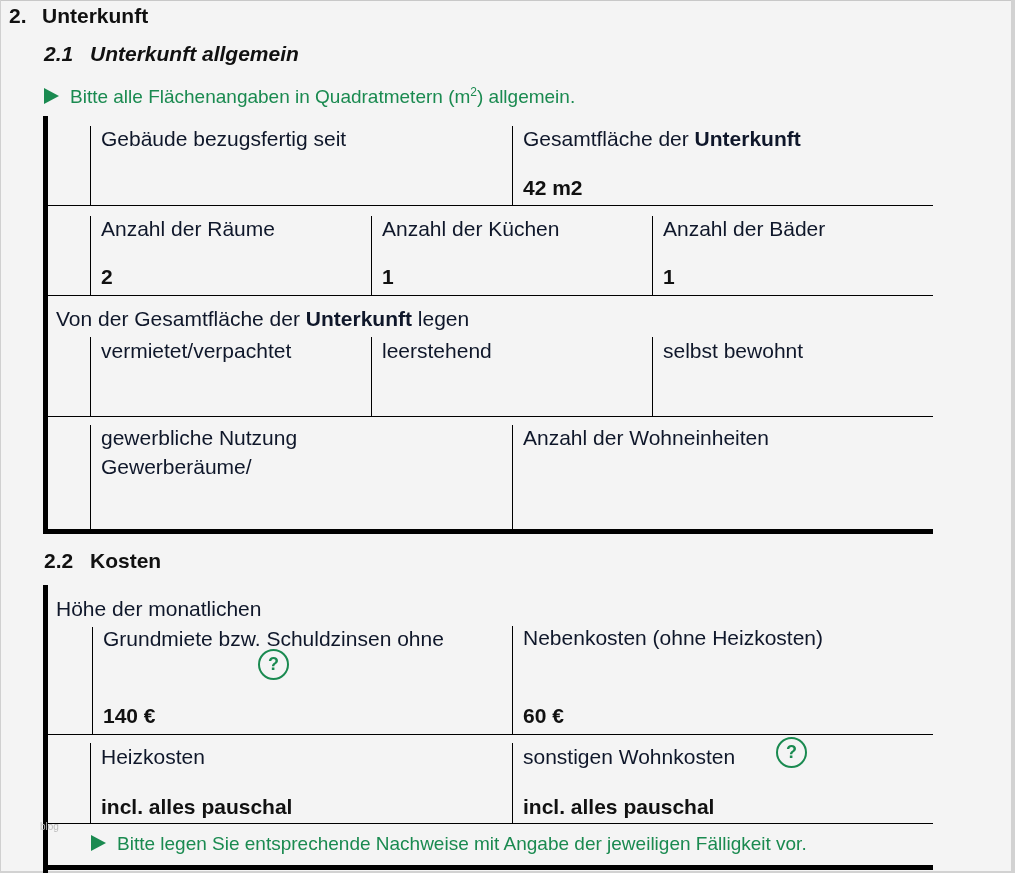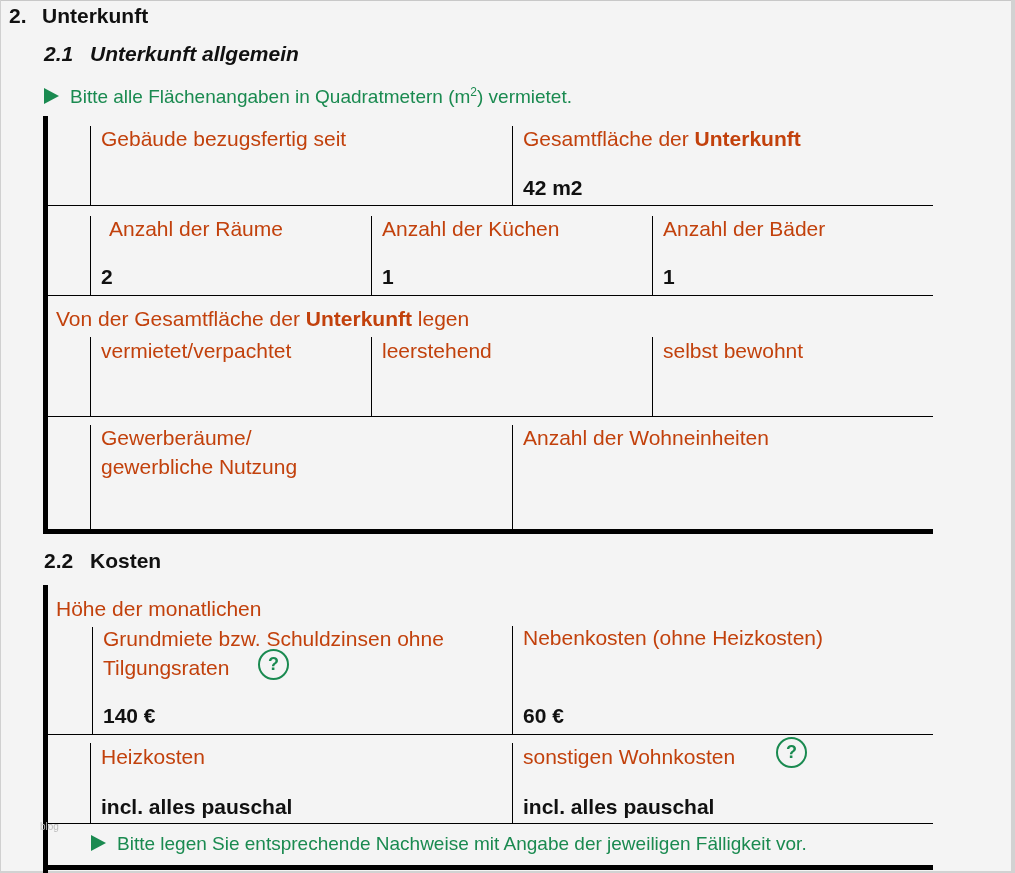--- a/index.html
+++ b/index.html
@@ -22,21 +22,21 @@
   .h2 .num { display: inline-block; width: 46px; }
   .hint { color: #1a8a50; font-size: 19px; }
   .hint .tri { display: inline-block; width: 0; height: 0; border-top: 8px solid transparent; border-bottom: 8px solid transparent; border-left: 15px solid #1a8a50; margin-right: 11px; vertical-align: -1px; }
   .hint sup { font-size: 12px; }
 
   .thick-v { position: absolute; background: #000; width: 5px; }
   .thick-h { position: absolute; background: #000; height: 5px; }
   .hline { position: absolute; background: #000; height: 1px; }
   .vline { position: absolute; background: #000; width: 1px; }
 
-  .lbl { position: absolute; font-size: 21px; line-height: 29px; color: #c2410c; }
+  .lbl { position: absolute; font-size: 21px; line-height: 29px; color: #0f172a; }
   .val { position: absolute; font-size: 21px; font-weight: bold; color: #111; }
   .lbl b { font-weight: bold; }
 
   .help {
     position: absolute; width: 31px; height: 31px; border: 2px solid #1a8a50;
     border-radius: 50%; box-sizing: border-box; color: #1a8a50;
     font-size: 18px; font-weight: bold; text-align: center; line-height: 27px;
     cursor: pointer;
   }
   .watermark { position: absolute; left: 40px; top: 821px; font-size: 10px; color: #bbb; }
@@ -51,38 +51,38 @@
 
 <div class="abs h1">
   <span class="num">2.</span><span>Unterkunft</span>
 </div>
 
 <div class="abs h2" style="top:42px;font-style:italic;">
   <span class="num">2.1</span><span>Unterkunft allgemein</span>
 </div>
 
 <div class="abs hint" style="left:44px; top:85px;">
-  <span class="tri"></span><span>Bitte alle Flächenangaben in Quadratmetern (m</span><sup>2</sup><span>) vermietet.</span>
+  <span class="tri"></span><span>Bitte alle Flächenangaben in Quadratmetern (m</span><sup>2</sup><span>) allgemein.</span>
 </div>
 
 <div class="thick-v" style="left:43px; top:116px; height:418px;"></div>
 <div class="thick-h" style="left:43px; top:529px; width:890px;"></div>
 
 <div class="vline" style="left:90px; top:126px; height:80px;"></div>
 <div class="vline" style="left:512px; top:126px; height:80px;"></div>
 <div class="lbl" style="left:101px; top:124px;">Gebäude bezugsfertig seit</div>
 <div class="abs" style="left:101px; top:160px; width:400px; height:40px;"></div>
 <div class="lbl" style="left:523px; top:124px;"><span>Gesamtfläche der </span><b>Unterkunft</b></div>
 <div class="val" style="left:523px; top:176px;">42 m2</div>
 <div class="hline" style="left:45px; top:205px; width:888px;"></div>
 
 <div class="vline" style="left:90px; top:216px; height:79px;"></div>
 <div class="vline" style="left:371px; top:216px; height:79px;"></div>
 <div class="vline" style="left:652px; top:216px; height:79px;"></div>
-<div class="lbl" style="left:101px; top:214px;margin-left:8px;">Anzahl der Räume</div>
+<div class="lbl" style="left:101px; top:214px;">Anzahl der Räume</div>
 <div class="val" style="left:101px; top:265px;">2</div>
 <div class="lbl" style="left:382px; top:214px;">Anzahl der Küchen</div>
 <div class="val" style="left:382px; top:265px;">1</div>
 <div class="lbl" style="left:663px; top:214px;">Anzahl der Bäder</div>
 <div class="val" style="left:663px; top:265px;">1</div>
 <div class="hline" style="left:45px; top:295px; width:888px;"></div>
 
 <div class="lbl" style="left:56px; top:304px;"><span>Von der Gesamtfläche der </span><b>Unterkunft</b><span> legen</span></div>
 <div class="vline" style="left:90px; top:337px; height:79px;"></div>
 <div class="vline" style="left:371px; top:337px; height:79px;"></div>
@@ -91,43 +91,42 @@
 <div class="abs" style="left:101px; top:372px; width:260px; height:40px;"></div>
 <div class="lbl" style="left:382px; top:336px;">leerstehend</div>
 <div class="abs" style="left:382px; top:372px; width:260px; height:40px;"></div>
 <div class="lbl" style="left:663px; top:336px;">selbst bewohnt</div>
 <div class="abs" style="left:663px; top:372px; width:260px; height:40px;"></div>
 <div class="hline" style="left:45px; top:416px; width:888px;"></div>
 
 <div class="vline" style="left:90px; top:425px; height:104px;"></div>
 <div class="vline" style="left:512px; top:425px; height:104px;"></div>
 <div class="lbl" style="left:101px; top:423px;">
+    <div>gewerbliche Nutzung</div>
     <div>Gewerberäume/</div>
-    <div>gewerbliche Nutzung</div>
   </div>
 <div class="abs" style="left:101px; top:485px; width:400px; height:40px;"></div>
 <div class="lbl" style="left:523px; top:423px;">
     <div>Anzahl der Wohneinheiten</div>
   </div>
 <div class="abs" style="left:523px; top:485px; width:400px; height:40px;"></div>
 
 <div class="abs h2" style="top:549px;">
   <span class="num">2.2</span><span>Kosten</span>
 </div>
 
 <div class="thick-v" style="left:43px; top:585px; height:288px;"></div>
 <div class="thick-h" style="left:43px; top:865px; width:890px;"></div>
 
 <div class="lbl" style="left:56px; top:594px;">Höhe der monatlichen</div>
 
 <div class="vline" style="left:92px; top:627px; height:108px;"></div>
 <div class="vline" style="left:512px; top:626px; height:109px;"></div>
 <div class="lbl" style="left:103px; top:624px;">
     <div>Grundmiete bzw. Schuldzinsen ohne</div>
-    <div>Tilgungsraten</div>
   </div>
 <div class="help" style="left:258px; top:649px;">?</div>
 <div class="val" style="left:103px; top:704px;">140 €</div>
 <div class="lbl" style="left:523px; top:623px;">Nebenkosten (ohne Heizkosten)</div>
 <div class="val" style="left:523px; top:704px;">60 €</div>
 <div class="hline" style="left:45px; top:734px; width:888px;"></div>
 
 <div class="vline" style="left:90px; top:743px; height:80px;"></div>
 <div class="vline" style="left:512px; top:743px; height:80px;"></div>
 <div class="lbl" style="left:101px; top:742px;">Heizkosten</div>

